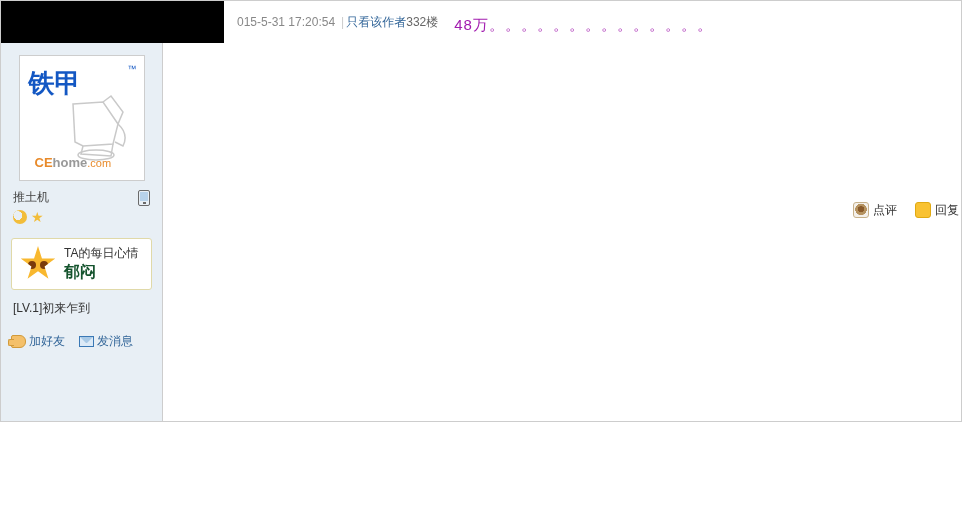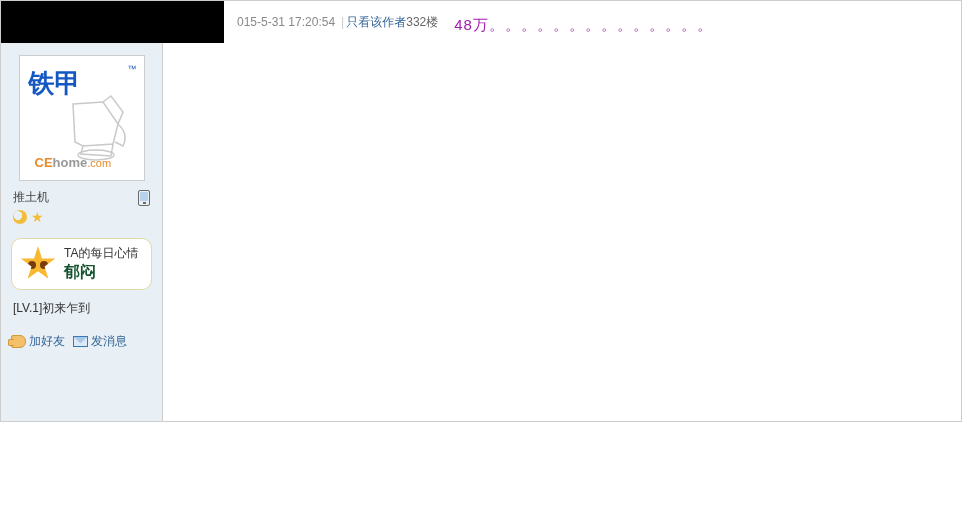--- a/index.html
+++ b/index.html
@@ -34,39 +34,39 @@
   .u-row { display:flex; align-items:center; padding: 0 12px; margin-top: 4px; color:#444;gap:17px; }
   .u-title { font-size:12px; }
   .phone-ico { margin-left:auto; width:12px; height:16px; border:1px solid #6a6a6a; border-radius:2px; position:relative; }
   .phone-ico::before { content:""; position:absolute; top:1px; left:1px; right:1px; height:9px; background:#b7d2ea; }
   .phone-ico::after { content:""; position:absolute; bottom:1px; left:4px; width:3px; height:2px; background:#6a6a6a; }
 
   .icons-row { padding: 4px 12px 8px; display:flex; gap:4px; }
   .moon { width:14px; height:14px; border-radius:50%; background: radial-gradient(circle at 35% 40%, #e8eff5 35%, transparent 36%), #f2bd3a; }
   .star { color:#f2bd3a; font-size:14px; line-height:14px; }
 
-  .mood-box { margin: 6px 10px 10px; background:#fff; border:1px solid #e0d9a8; border-radius:10px; padding:6px 8px; display:flex; align-items:center; gap:8px; }
+  .mood-box { margin: 6px 10px 10px; background:#fff; border:1px solid #e0d9a8; border-radius:3px; padding:6px 8px; display:flex; align-items:center; gap:8px; }
   .mood-face { width:36px; height:36px; position:relative; }
   .mood-star { width:36px; height:36px; background:#f8b82f; clip-path: polygon(50% 0%, 61% 35%, 98% 35%, 68% 57%, 79% 91%, 50% 70%, 21% 91%, 32% 57%, 2% 35%, 39% 35%); display:flex; align-items:center; justify-content:center; }
   .mood-eyes { width:24px; height:14px; position:relative; top:2px; }
   .mood-eyes::before, .mood-eyes::after { content:""; position:absolute; width:8px; height:8px; background:#7a3b0c; border-radius:50%; top:2px; }
   .mood-eyes::before { left:2px; } .mood-eyes::after { right:2px; }
   .mood-txt { font-size:12px; color:#333; }
   .mood-main { font-size:16px; font-weight:bold; color:#14532d; }
 
   .sign-days { padding: 0 12px 6px; color:#333; }
   .lv { padding: 0 12px 10px; color:#333; }
 
   .stats { padding: 6px 12px 6px; border-top:1px dashed #c6d3df; }
   .stat-row { display:flex; padding:3px 0; }
   .stat-row .k { width:52px; color:#444; }
   .stat-row .v { flex:1; color:#444; }
   .stat-row .v.link { color:#336699; cursor:pointer; }
 
-  .sb-actions { display:flex; gap:8px; padding: 6px 10px 0; align-items:flex-end; }
+  .sb-actions { display:flex; gap:14px; padding: 6px 10px 0; align-items:flex-end; }
   .sb-act { display:inline-flex; align-items:center; gap:3px; color:#336699; cursor:pointer; }
   .hand-ico { width:15px; height:13px; background:#f4c06a; border-radius:2px 6px 6px 2px; border:1px solid #d19a3a; position:relative; }
   .hand-ico::before { content:""; position:absolute; left:-4px; top:3px; width:5px; height:5px; background:#f4c06a; border:1px solid #d19a3a; border-right:none; border-radius:2px 0 0 2px; }
   .mail-ico { width:15px; height:11px; border:1px solid #3a78b5; background:#dceaf7; position:relative; }
   .mail-ico::before { content:""; position:absolute; top:0; left:0; right:0; height:0; border-left:6.5px solid transparent; border-right:6.5px solid transparent; border-top:6px solid #a8c9e6; }
 </style>
 </head>
 <body>
 
 <div class="container">
@@ -137,16 +137,26 @@
         <span style="width:60px"></span>
         <span class="time">015-5-31 17:20:54</span>
         <span class="sep">|</span>
         <span class="only-author">只看该作者</span>
         <span class="floor">332楼</span>
       </div>
 
       <div class="content">48万。。。。。。。。。。。。。。</div>
 
       <div class="divider"></div>
+      <div class="actions">
+        <span class="act">
+          <span class="ico ico-cup"></span>
+          <span>点评</span>
+        </span>
+        <span class="act">
+          <span class="ico ico-reply"></span>
+          <span>回复</span>
+        </span>
+      </div>
     </div>
 
   </div>
 </div>
 
 </body></html>

